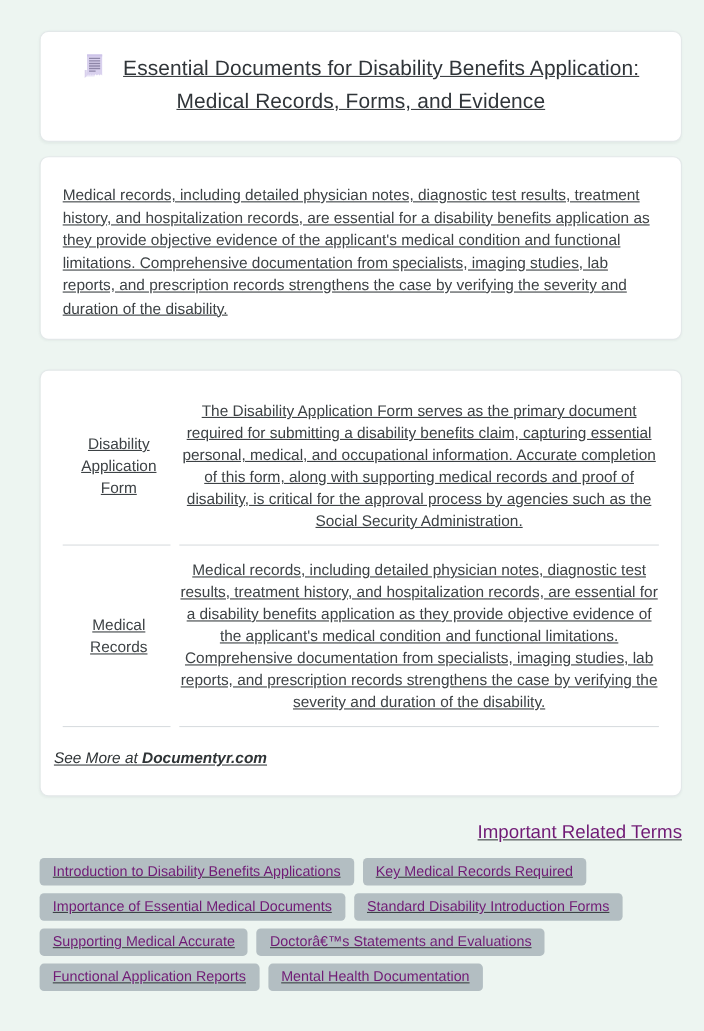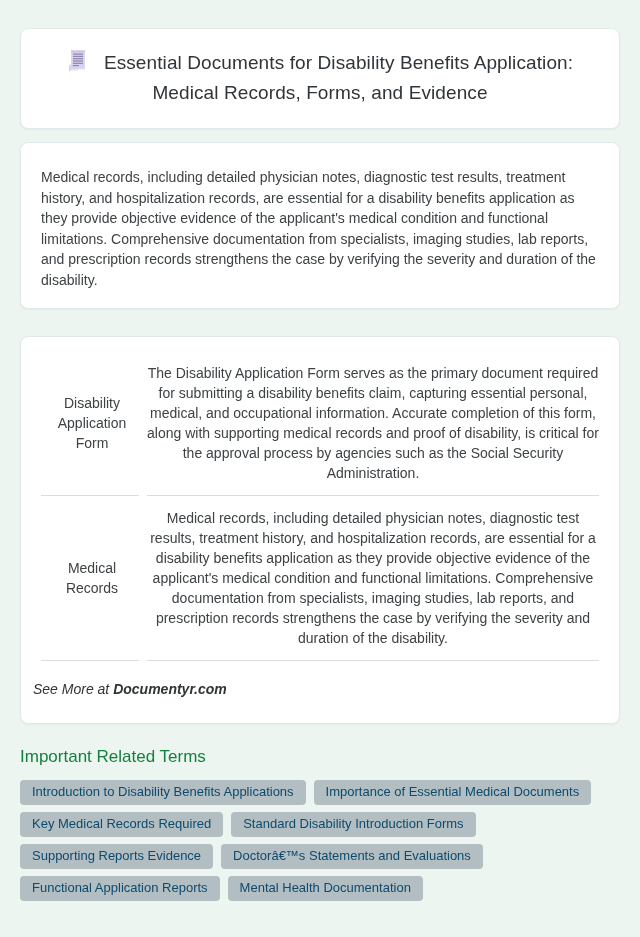--- a/index.html
+++ b/index.html
@@ -3,21 +3,21 @@
 <meta charset="utf-8">
 <style>
   * { margin: 0; padding: 0; box-sizing: border-box; }
   html, body {
     width: 640px; height: 937px;
     background: #edf5f1;
     font-family: "Liberation Sans", "DejaVu Sans", sans-serif;
     color: #3d4245;
     overflow: hidden;
   }
-  .page { padding: 28px 20px 0 20px; }
+  .page { padding: 28px 20px 0 36px; text-decoration: underline; }
 
   .card {
     background: #ffffff;
     border: 1px solid #e3e8e9;
     border-radius: 8px;
     box-shadow: 0 1px 2px rgba(60,70,75,0.05);
   }
 
   
   .header-card {
@@ -80,33 +80,33 @@
     font-style: italic;
     font-size: 14px;
     color: #2f3436;
     margin: 20px 0 16px 0;
   }
   .see-more .site { font-weight: 700; }
 
   
   .related-heading {
     margin: 23px 0 13px 0;
-    text-align: left;
+    text-align: right;
     font-size: 17px;
     font-weight: 400;
-    color: #15803d;
+    color: #701a75;
   }
   .tags {
     display: flex;
     flex-wrap: wrap;
     gap: 7px 8px;
   }
   .tag {
     background: #b3bec2;
-    color: #0c4a6e;
+    color: #701a75;
     border: none;
     border-radius: 4px;
     padding: 5px 12px 6px 12px;
     font-size: 13px;
     line-height: 14px;
     font-family: "Liberation Sans", sans-serif;
     cursor: pointer;
     white-space: nowrap;
   }
 </style>
@@ -149,22 +149,22 @@
         </tr>
       </tbody>
     </table>
     <p class="see-more"><span>See More at </span><span class="site">Documentyr.com</span></p>
   </div>
 
   <h2 class="related-heading">Important Related Terms</h2>
 
   <div class="tags">
     <button class="tag">Introduction to Disability Benefits Applications</button>
+    <button class="tag">Key Medical Records Required</button>
     <button class="tag">Importance of Essential Medical Documents</button>
-    <button class="tag">Key Medical Records Required</button>
     <button class="tag">Standard Disability Introduction Forms</button>
-    <button class="tag">Supporting Reports Evidence</button>
+    <button class="tag">Supporting Medical Accurate</button>
     <button class="tag">Doctorâ€™s Statements and Evaluations</button>
     <button class="tag">Functional Application Reports</button>
     <button class="tag">Mental Health Documentation</button>
   </div>
 
 </div>
 
 </body></html>

